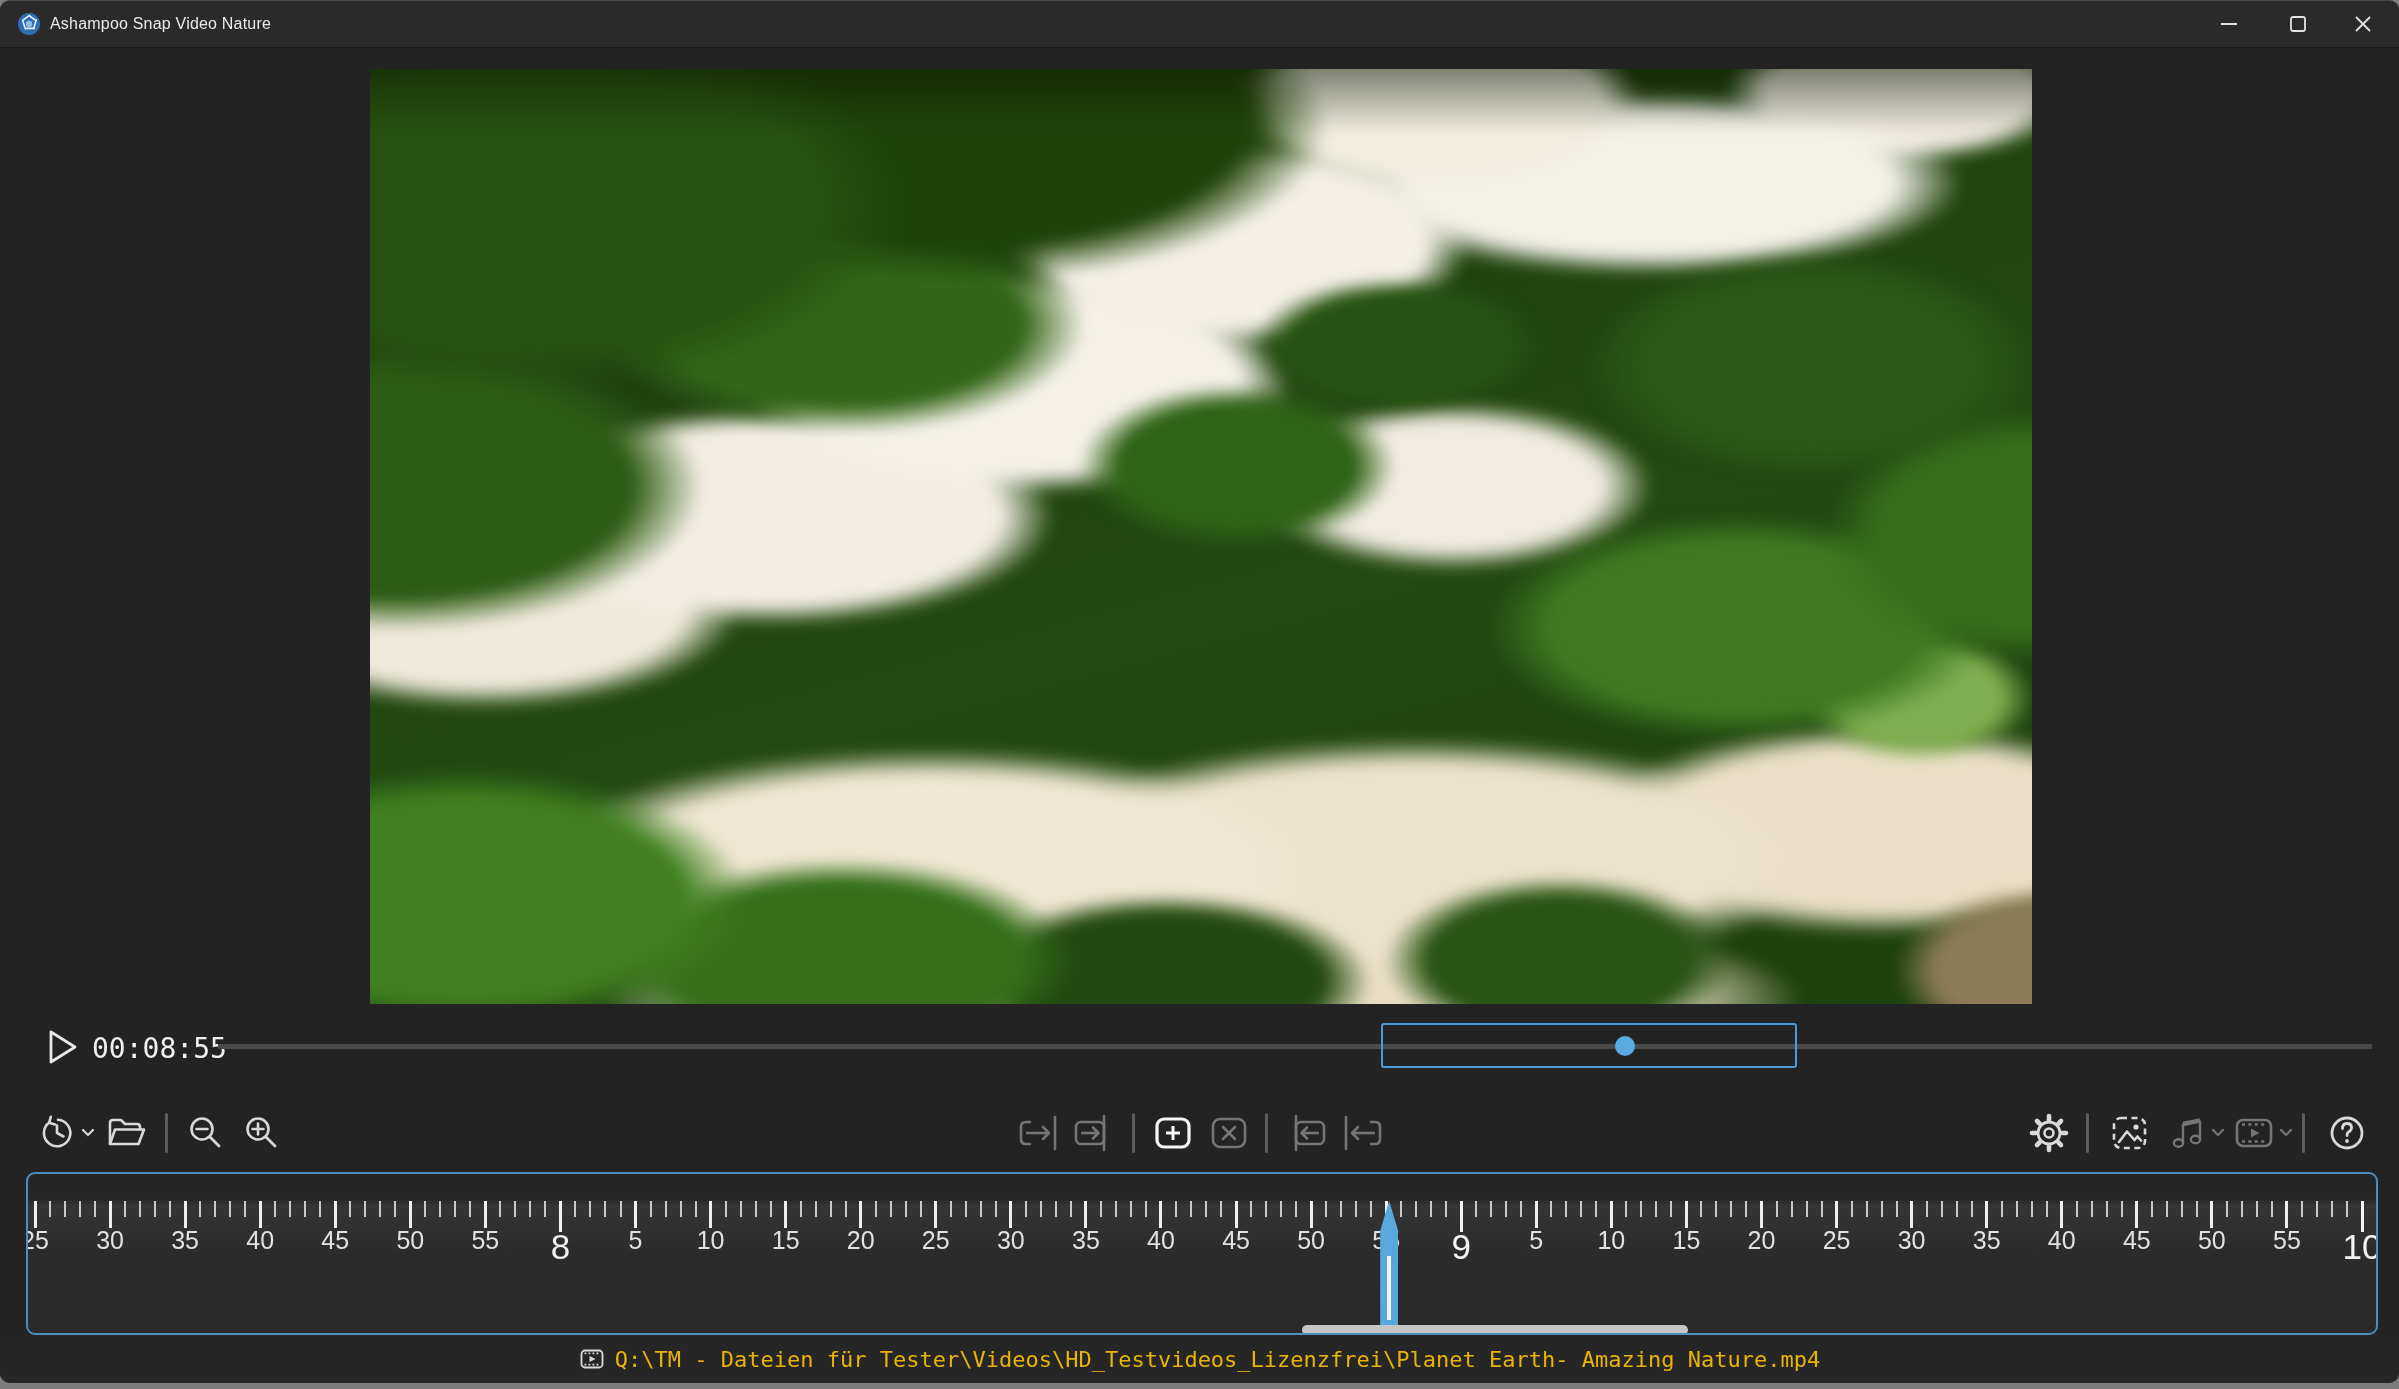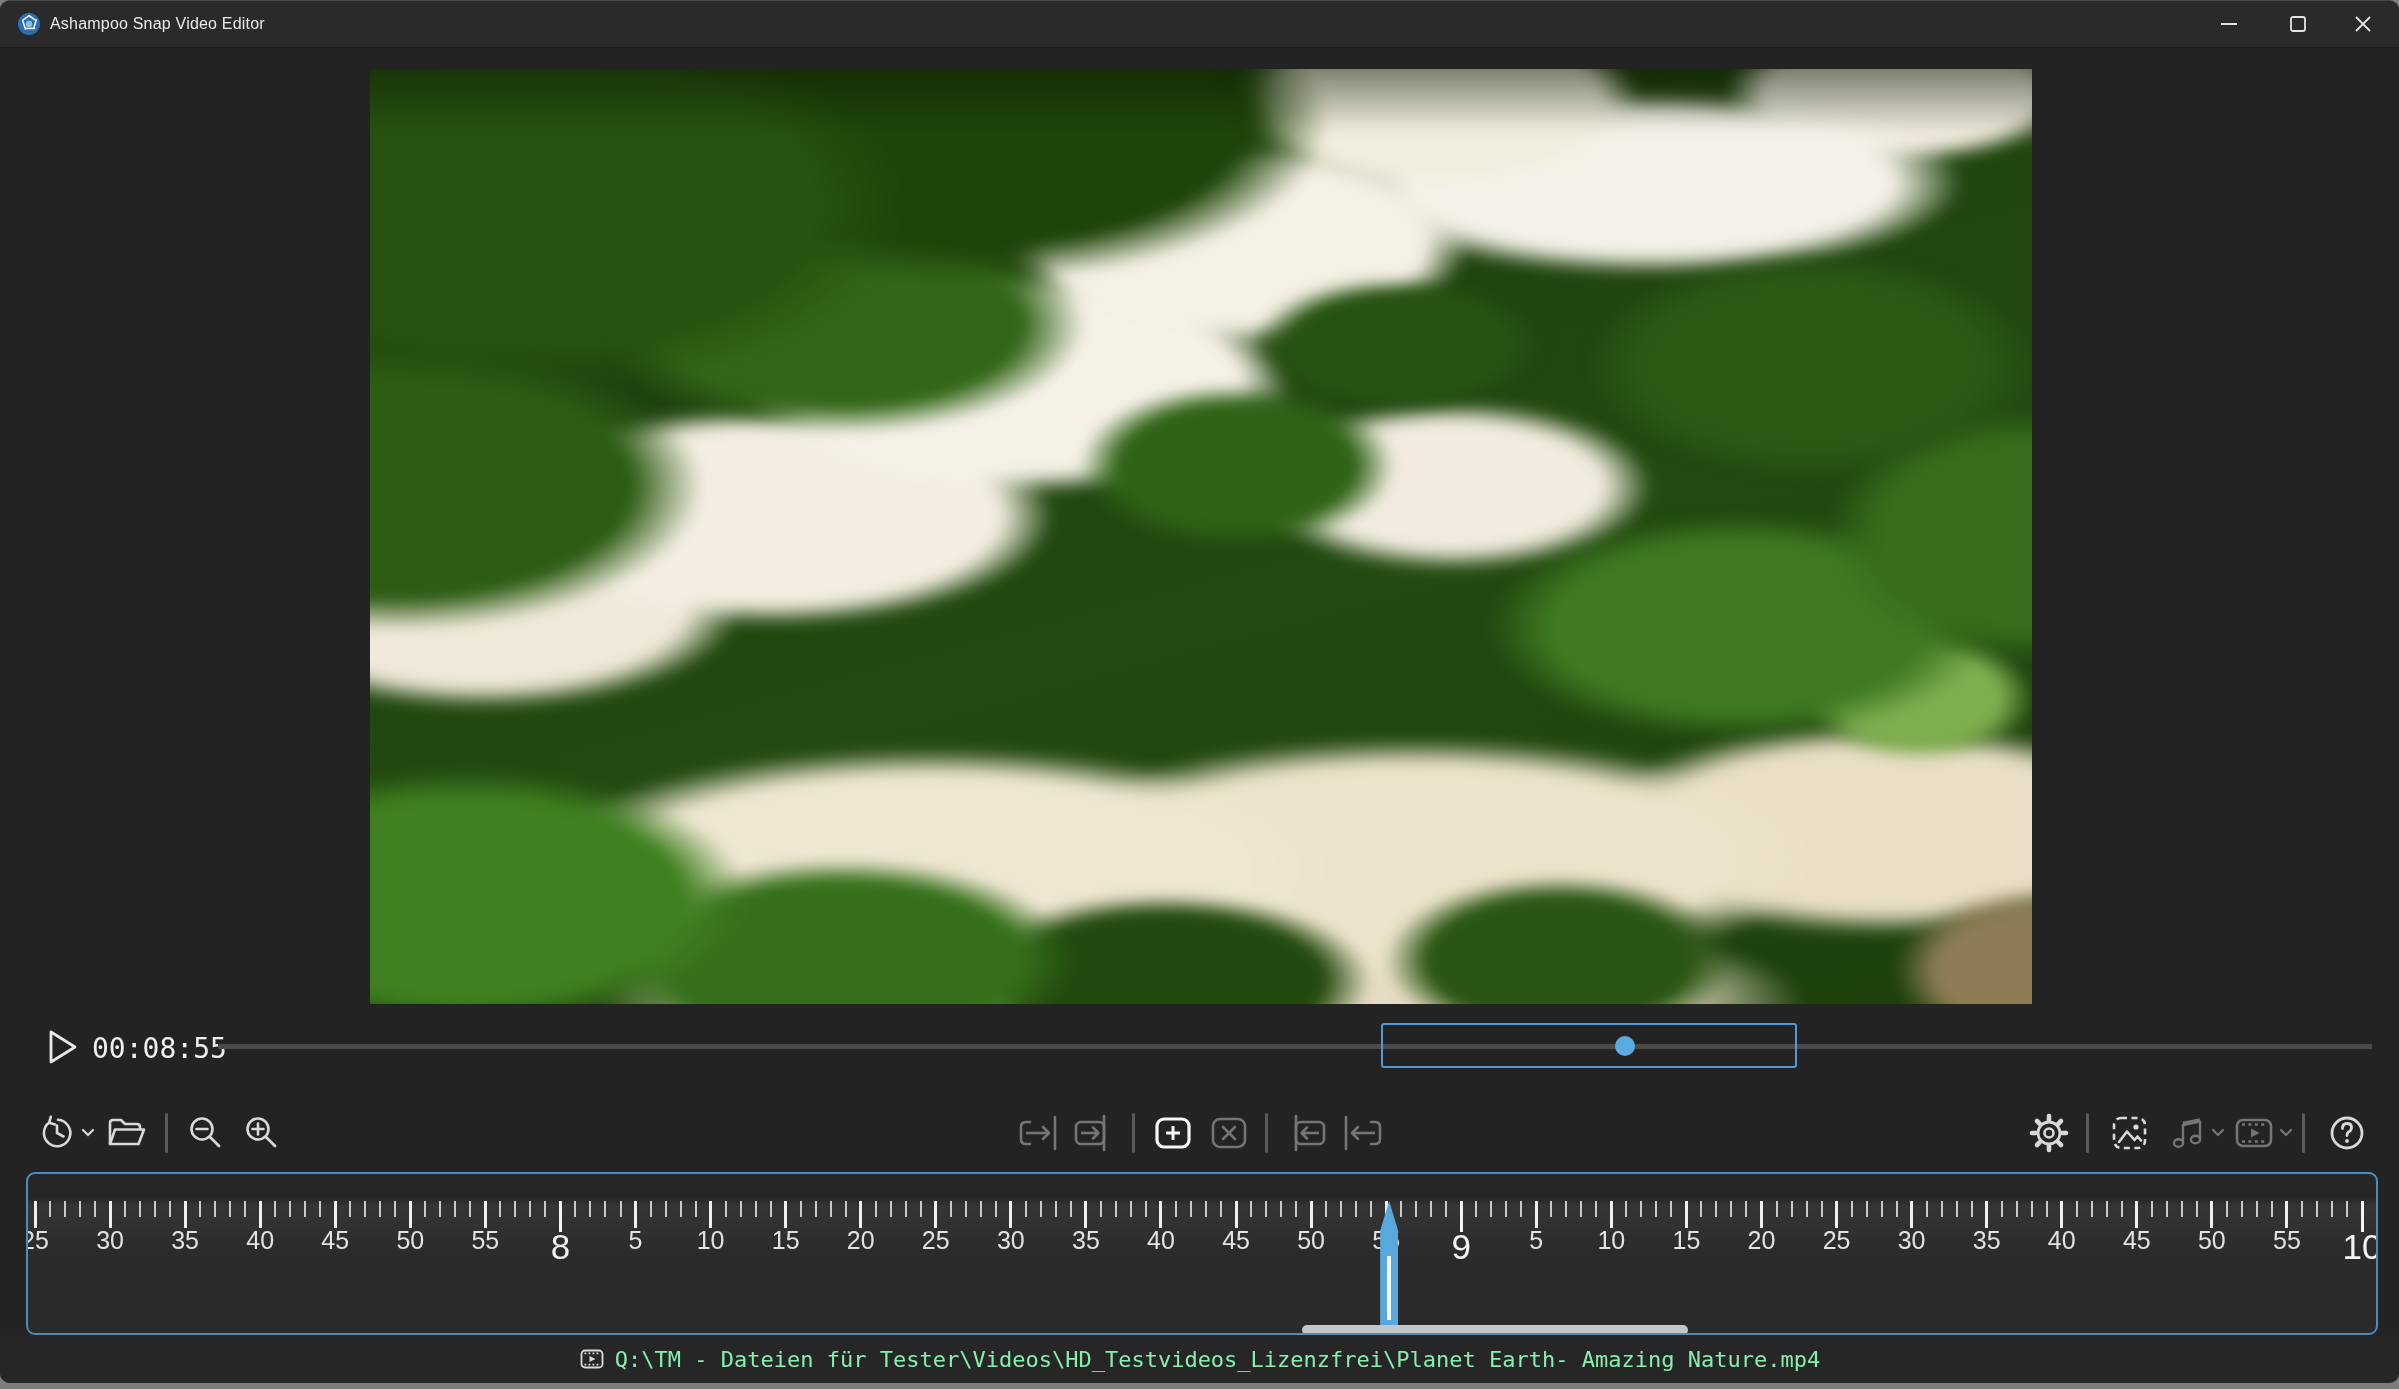--- a/index.html
+++ b/index.html
@@ -40,41 +40,41 @@
   .rlabel{position:absolute;width:80px;margin-left:-40px;text-align:center;color:#e2e2e2;}
   .rlabel.sec{top:52px;font-size:25px;}
   .rlabel.min{top:53px;font-size:35px;color:#f2f2f2;}
   .playhead{position:absolute;top:27px;width:18px;height:124px;background:#58a8de;cursor:ew-resize;
             clip-path:polygon(50% 0,100% 24%,100% 100%,0 100%,0 24%);}
   .playhead .inner{position:absolute;left:7px;top:55px;width:4px;height:64px;background:#f4f8fb;}
   .hscroll{position:absolute;top:151px;height:10px;background:#c6c6c6;border-radius:5px;cursor:grab;}
   
   .statusbar{position:absolute;left:0;top:1334px;width:100%;height:48px;background:#262626;
              display:flex;align-items:center;justify-content:center;gap:10px;}
-  .statuspath{font-family:"DejaVu Sans Mono",monospace;font-size:22px;color:#86efac;white-space:pre;}
+  .statuspath{font-family:"DejaVu Sans Mono",monospace;font-size:22px;color:#eab308;white-space:pre;}
   svg{display:block}
 </style>
 </head>
 <body>
 
 <div class="window">
 
   <div class="titlebar">
     <svg class="appicon" viewBox="0 0 24 24">
       <circle cx="12" cy="12" r="11" fill="#2e6db4"></circle>
       <g stroke="#eaf2fa" stroke-width="1.6" stroke-linecap="round">
         <line x1="12" y1="3.5" x2="18.6" y2="8.3"></line>
         <line x1="19.4" y1="7.8" x2="16.9" y2="15.6"></line>
         <line x1="17.4" y1="16.4" x2="9.3" y2="16.4"></line>
         <line x1="8.4" y1="17" x2="5.9" y2="9.2"></line>
         <line x1="5.6" y1="8.4" x2="12.2" y2="3.6"></line>
       </g>
       <circle cx="12" cy="12" r="3.2" fill="#8fc0e8"></circle>
     </svg>
-    <span class="apptitle">Ashampoo Snap Video Editor</span>
+    <span class="apptitle">Ashampoo Snap Video Nature</span>
     <div class="winbtn btn-min">
       <svg width="26" height="26" viewBox="0 0 26 26">
           <line x1="5" y1="13" x2="21" y2="13" stroke="currentColor" stroke-width="1.8"></line>
         </svg>
     </div>
     <div class="winbtn btn-max">
       <svg width="26" height="26" viewBox="0 0 26 26">
           <rect x="6" y="6" width="14" height="14" rx="2" fill="none" stroke="currentColor" stroke-width="1.8"></rect>
         </svg>
     </div>

